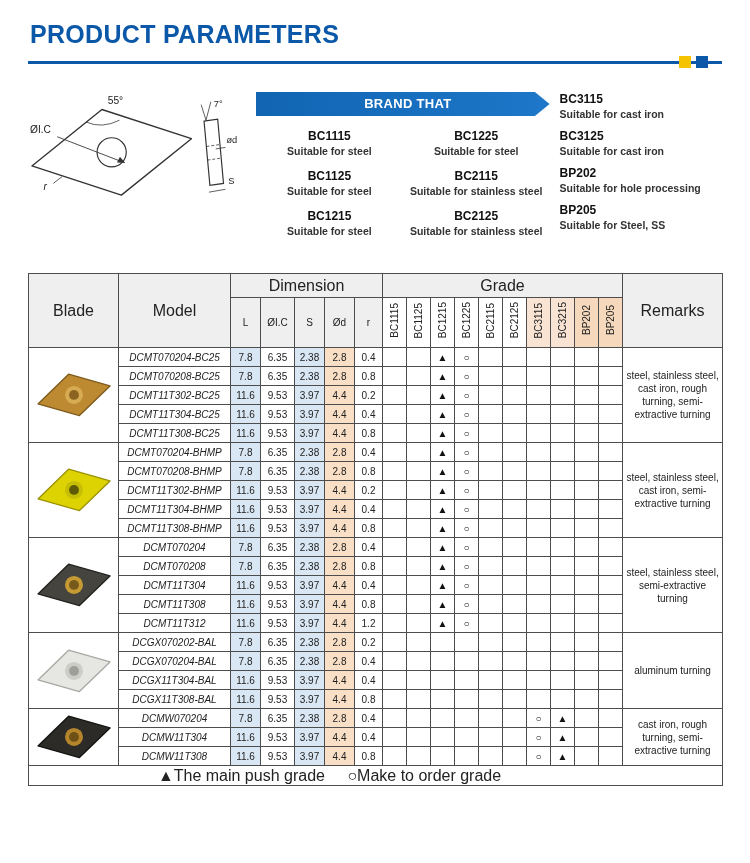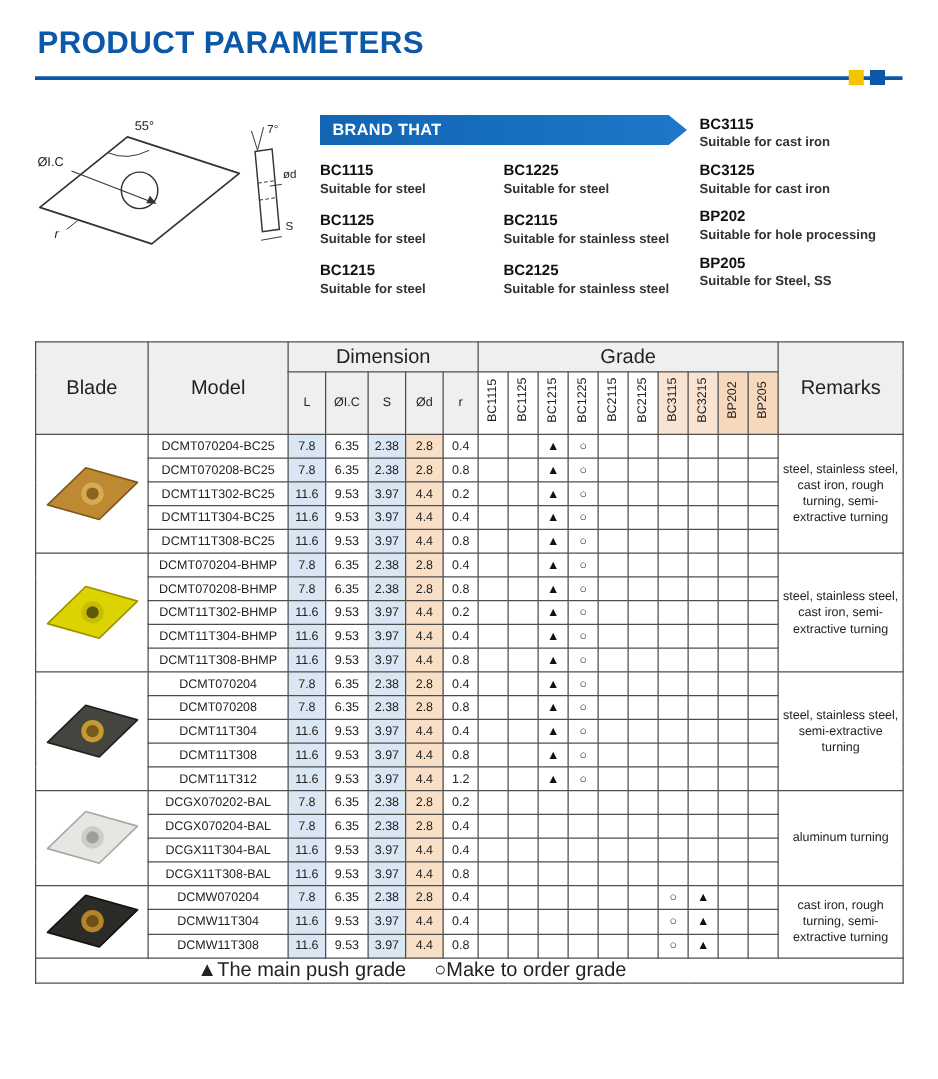--- a/index.html
+++ b/index.html
@@ -19,21 +19,21 @@
   .rule-squares { position: absolute; right: 14px; top: -5px; display: flex; gap: 5px; }
   .sq { width: 12px; height: 12px; }
   .sq-yellow { background: var(--accent-yellow); }
   .sq-blue { background: var(--accent-blue); }
 
   
   .top-section { display: flex; gap: 14px; margin-top: 28px; }
   .diagram-box { width: 214px; flex: none; }
   .diagram text { font-family: "Liberation Sans", sans-serif; fill: #222; }
   .top-right { flex: 1; display: flex; gap: 10px; }
-  .left-two { width: 63%; }
+  .left-two { width: 63%; text-align: center; }
   .banner {
     height: 24px; line-height: 24px; color: #fff; font-weight: 700; font-size: 13px;
     padding-left: 10px; letter-spacing: 0.3px;
     background: linear-gradient(90deg, var(--banner-blue), #1e77c9);
     clip-path: polygon(0 0, 95% 0, 100% 50%, 95% 100%, 0 100%);
   }
   .two-col { display: flex; margin-top: 13px; }
   .legend-col { flex: 1; }
   .legend-item { margin-bottom: 12px; }
   .col3 .legend-item { margin-bottom: 9px; }
@@ -49,21 +49,21 @@
   }
   .hd { background: var(--header-gray); font-weight: 400; font-size: 16px; height: 24px; color: #222; }
   .dim-th { height: 50px; font-size: 10px; }
   .grade-th { background: #fff; height: 50px; }
   .vtext {
     writing-mode: vertical-rl; transform: rotate(180deg);
     font-size: 10px; font-weight: 400; line-height: 1; display: inline-block; color: #222;
   }
   .param-table tbody td { font-size: 10px; height: 19px; padding: 0 1px; }
   .blade-cell { background: #fff; }
-  .model-cell { font-size: 10px; }
+  .model-cell { font-size: 10px; font-style: italic; }
   .col-l, .col-s { background: var(--cell-blue); }
   .col-od { background: var(--cell-orange); }
   .grade-cell { font-size: 10px; color: #111; }
   .remarks-cell { font-size: 10.5px; line-height: 1.3; padding: 0 3px; }
   .footnote-cell { text-align: right; padding-right: 92px; font-size: 16px; height: 20px; }
   .fn-gap { margin-left: 18px; }
 </style>
 </head>
 <body>
 

